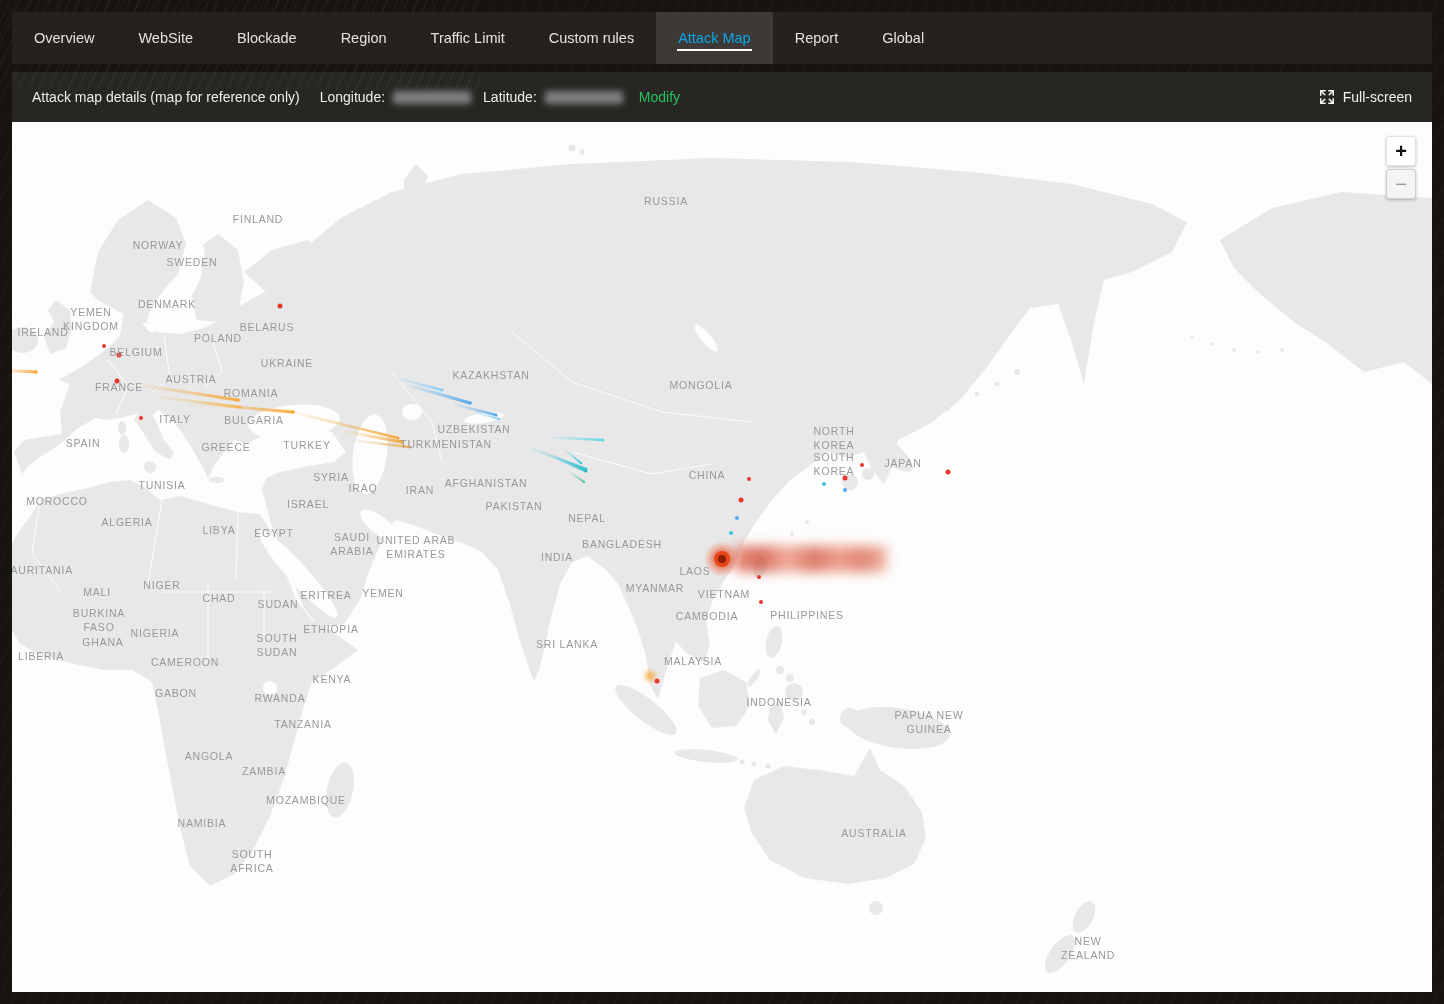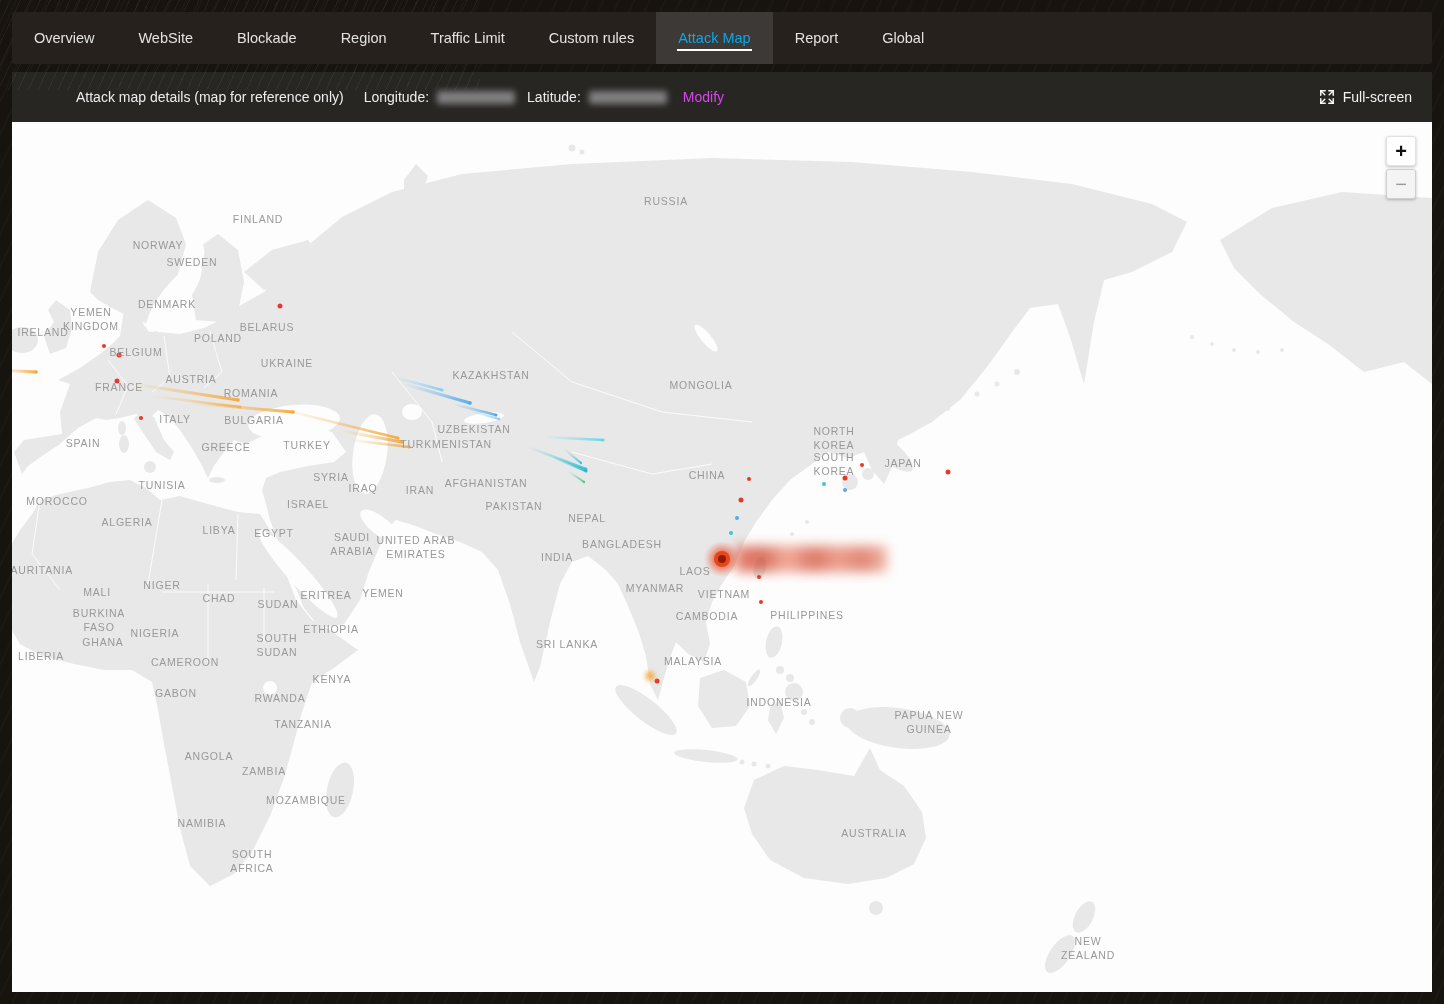--- a/index.html
+++ b/index.html
@@ -29,28 +29,28 @@
   .tab span{ padding:4px 1px; }
   .tab.active{ background:#3c3936; }
   .tab.active span{ border-bottom:2px solid #ffffff; padding-bottom:3px; color:#0ea5e9; }
 
   
   .toolbar{
     margin-top:8px; height:50px; background:#282623;
     display:flex; align-items:center; justify-content:space-between;
     padding:0 20px; color:#ededed; font-size:14px;
   }
-  .toolbar .left{ display:flex; align-items:center;margin-left:44px; }
+  .toolbar .left{ display:flex; align-items:center; }
   .tb-title{ margin-right:14px; }
   .tb-label{ margin-left:6px; }
   .redact{
     display:inline-block; width:78px; height:13px; background:#8f8f8f;
     filter:blur(3px); border-radius:2px; opacity:.85; margin:0 6px 0 8px; vertical-align:-1px;
   }
-  .modify{ color:#d946ef; margin-left:10px; cursor:pointer; }
+  .modify{ color:#22c55e; margin-left:10px; cursor:pointer; }
   .fs{ display:flex; align-items:center; gap:8px; cursor:pointer; color:#f2f2f2; }
 
   
   .map{
     position:relative; width:1420px; height:870px; background:#fdfdfd;
     margin-top:0; overflow:hidden; cursor:grab;
   }
   .map svg.base{ position:absolute; left:0; top:0; width:100%; height:100%; }
   .labels-layer{ position:absolute; left:0; top:0; width:100%; height:100%; pointer-events:none;margin-left:39px; }
   .map-label{

